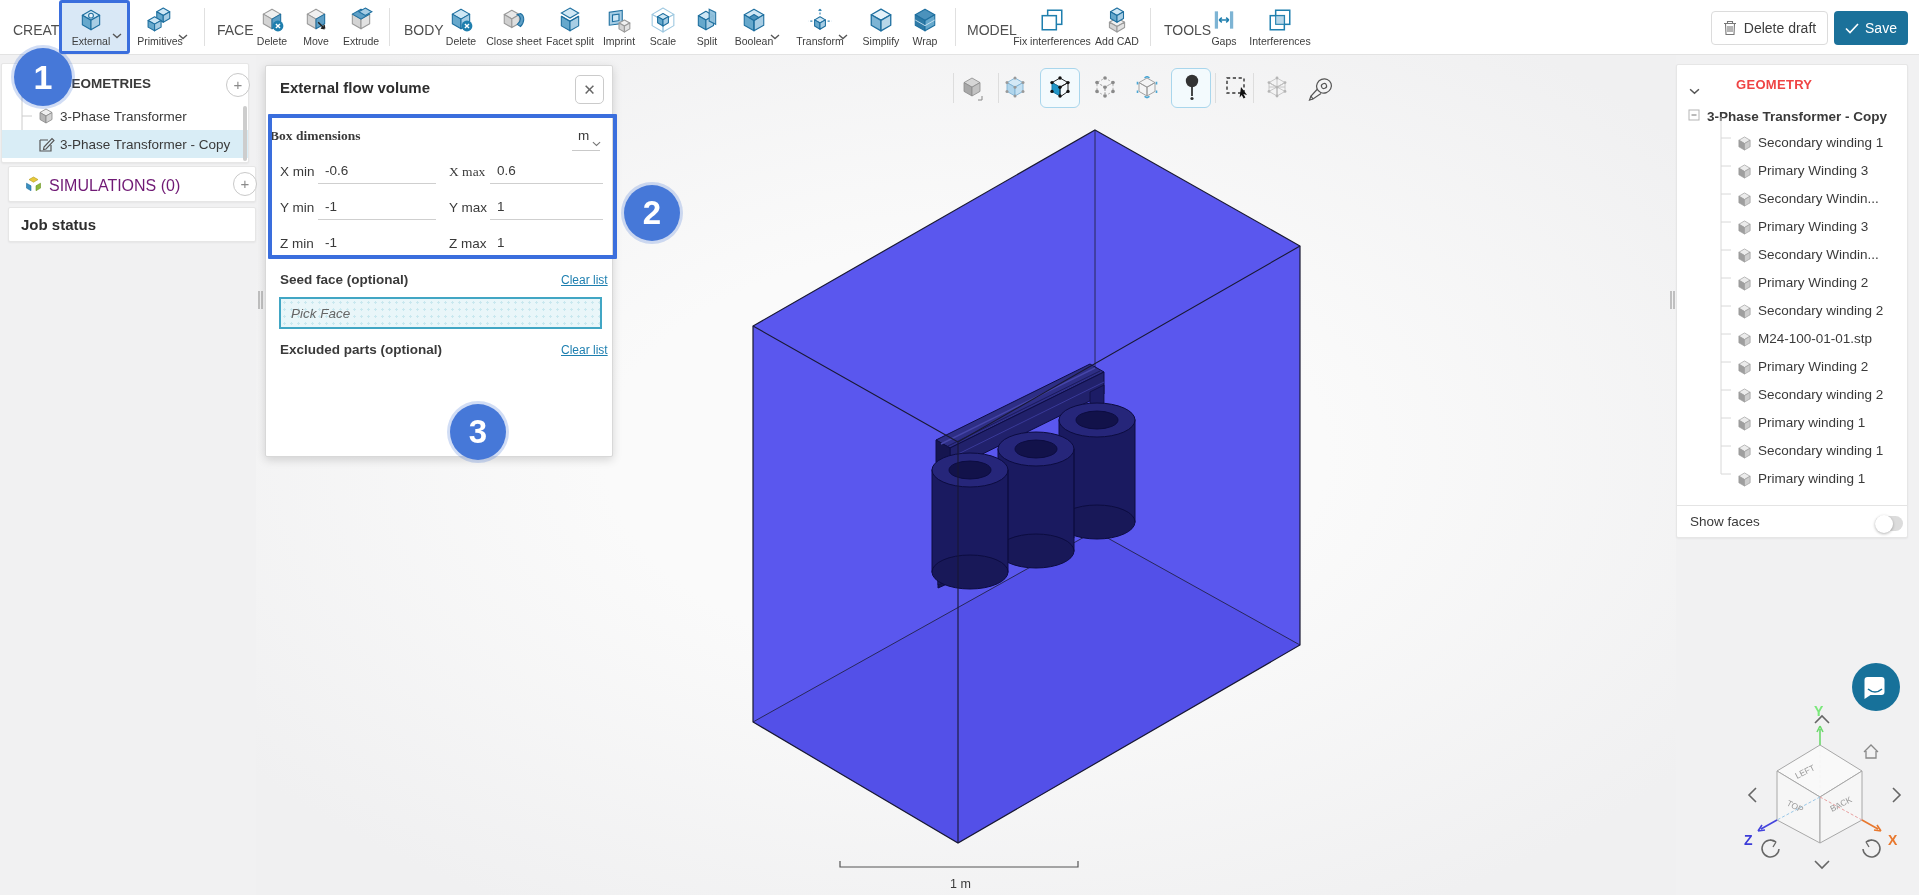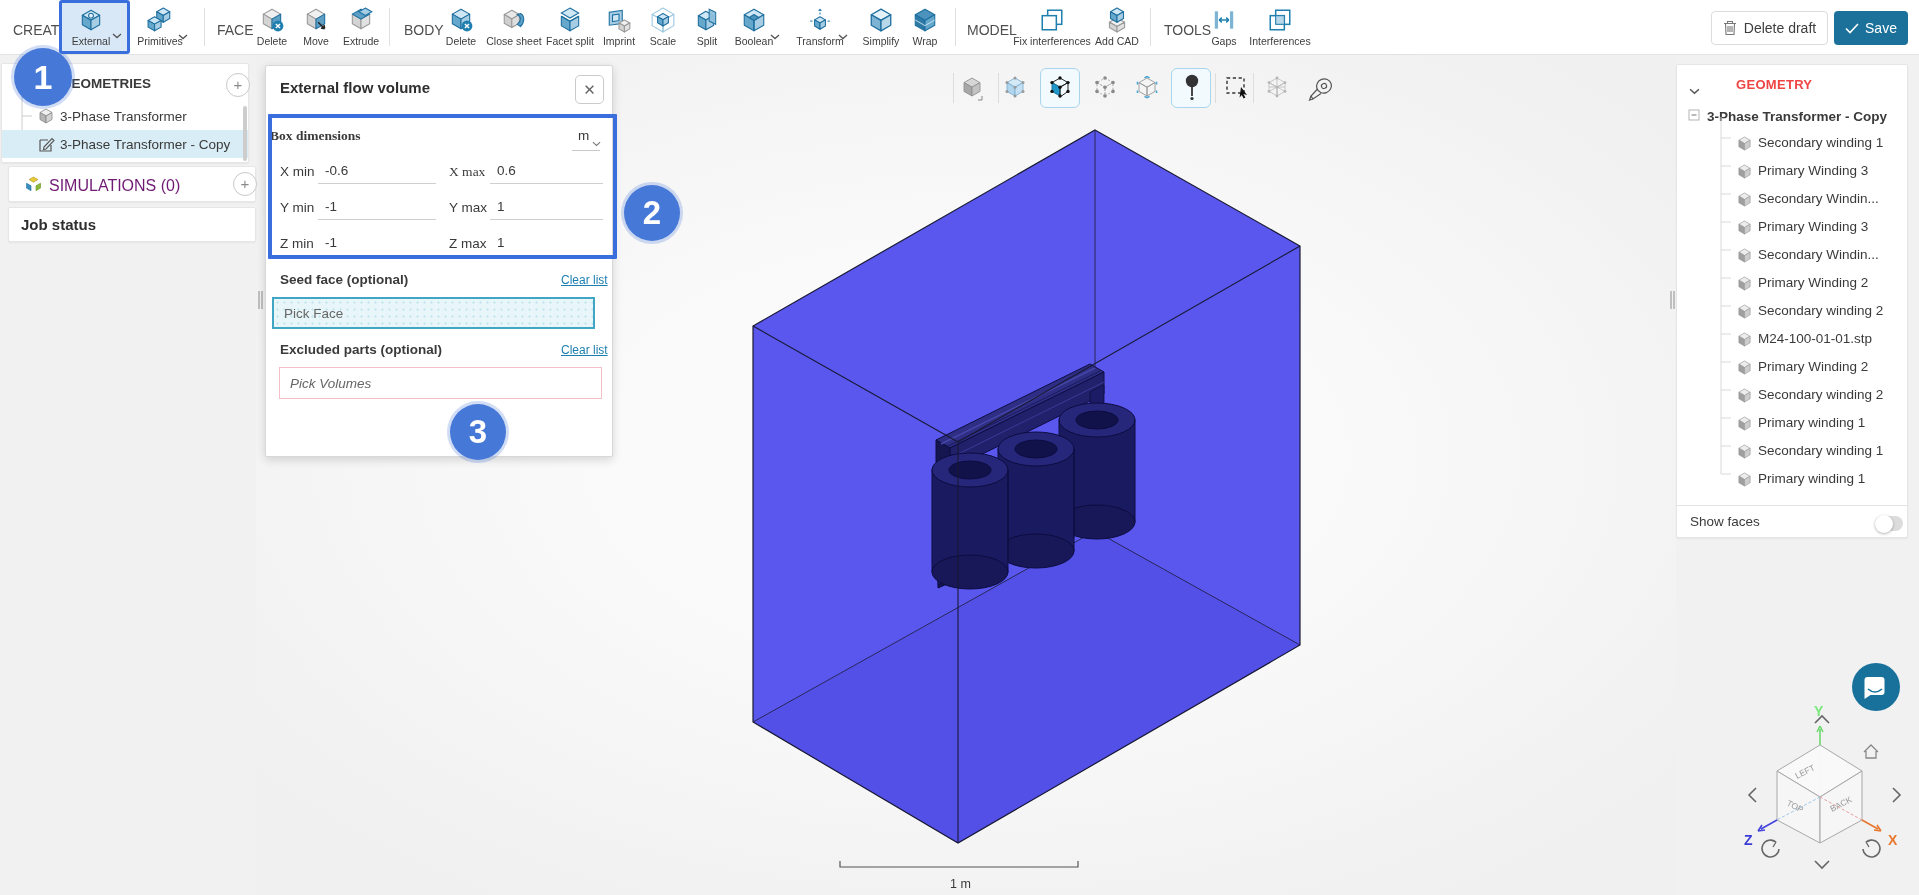--- a/index.html
+++ b/index.html
@@ -24,23 +24,23 @@
 #cardA { left:1px; top:63px; width:248px; height:100px; }
 #cardB { left:8px; top:166px; width:248px; height:36px; }
 #cardC { left:8px; top:207px; width:248px; height:35px; }
 .pluscirc { position:absolute; width:24px; height:24px; border:1px solid #c9c9c9; border-radius:50%; color:#8a8a8a; font-size:15px; text-align:center; line-height:22px; background:#fff; }
 
 #dialog { left:265px; top:65px; width:348px; height:392px; background:#fff; border:1px solid #d8d8d8; border-radius:2px; box-shadow:0 3px 10px rgba(0,0,0,0.15); z-index:6; }
 .dlabel { position:absolute; font-size:13.5px; color:#3a3a3a; font-weight:bold; }
 .dtext { position:absolute; font-size:13.5px; color:#3a3a3a; }
 .clearlist { position:absolute; font-size:12px; color:#1d7fb0; text-decoration:underline; }
 .ulinput { position:absolute; border-bottom:1px solid #cfcfcf; font-size:13.5px; color:#3a3a3a; line-height:25px; }
-#pickface { position:absolute; left:6px; top:231px; width:323px; height:32px; border:2px solid #41a6c4; background:#e9f6f9;
+#pickface { position:absolute; left:13px; top:231px; width:323px; height:32px; border:2px solid #41a6c4; background:#e9f6f9;
   background-image:radial-gradient(#c9e8ef 1px, transparent 1.2px); background-size:7px 7px;
-  font-size:13.5px; color:#666; line-height:29px; padding-left:10px; }
+  font-size:13.5px; font-style:italic; color:#666; line-height:29px; padding-left:10px; }
 #pickvol { position:absolute; left:13px; top:301px; width:323px; height:32px; border:1px solid #f3bfca; background:#fff;
   font-size:13.5px; font-style:italic; color:#666; line-height:31px; padding-left:10px; }
 #dfooter { position:absolute; left:0; top:340px; width:346px; height:50px; border-top:1px solid #e4e4e4; }
 #trashbtn { position:absolute; left:12px; top:11px; width:32px; height:31px; border:1px solid #cfcfcf; border-radius:6px; text-align:center; }
 #applybtn { position:absolute; left:251px; top:12px; width:87px; height:30px; background:#17719a; border-radius:3px; color:#fff; font-size:13.5px; font-weight:bold; text-align:center; line-height:30px; }
 #closex { position:absolute; right:8px; top:9px; width:29px; height:29px; border:1px solid #cbcbcb; border-radius:5px; color:#666; font-size:15px; text-align:center; line-height:27px; }
 
 #rpanel { left:1676px; top:64px; width:232px; height:474px; background:#fff; border:1px solid #e6e6e6; border-radius:2px; box-shadow:0 1px 2px rgba(0,0,0,0.05); z-index:5; }
 .ritem { position:absolute; font-size:13.5px; color:#3a3a3a; white-space:nowrap; }
 
@@ -567,21 +567,20 @@
   <div class="ulinput" style="left:224px; top:128px; width:113px; height:26px; padding-left:7px;">1</div>
   <div class="dtext" style="left:14px; top:170px;">Z min</div>
   <div class="ulinput" style="left:52px; top:164px; width:118px; height:26px; padding-left:7px;">-1</div>
   <div class="dtext" style="left:183px; top:170px;">Z max</div>
   <div class="ulinput" style="left:224px; top:164px; width:113px; height:26px; padding-left:7px;">1</div>
   <div class="dlabel" style="left:14px; top:206px;">Seed face (optional)</div>
   <div class="clearlist" style="left:295px; top:207px;">Clear list</div>
   <div id="pickface">Pick Face</div>
   <div class="dlabel" style="left:14px; top:276px;">Excluded parts (optional)</div>
   <div class="clearlist" style="left:295px; top:277px;">Clear list</div>
-  <div id="pickvol">Pick Volumes</div>
 </div>
 <div id="rpanel" class="abs">
   <div style="position:absolute; left:12px; top:16px;"><svg width="11" height="7" viewBox="0 0 10 6">
         <path d="M1 1 L5 4.6 L9 1" stroke="#555" stroke-width="1.4" fill="none"></path>
       </svg></div>
   <div style="position:absolute; left:31px; top:12px; font-size:13px; font-weight:bold; color:#ef4444; letter-spacing:0.3px;margin-left:28px;">GEOMETRY</div>
   <svg style="position:absolute; left:11px; top:44px;" width="12" height="12" viewBox="0 0 12 12">
       <rect x="1" y="1" width="10" height="10" fill="#fff" stroke="#b5b5b5"></rect>
       <line x1="3.5" y1="6" x2="8.5" y2="6" stroke="#777"></line>
     </svg>

